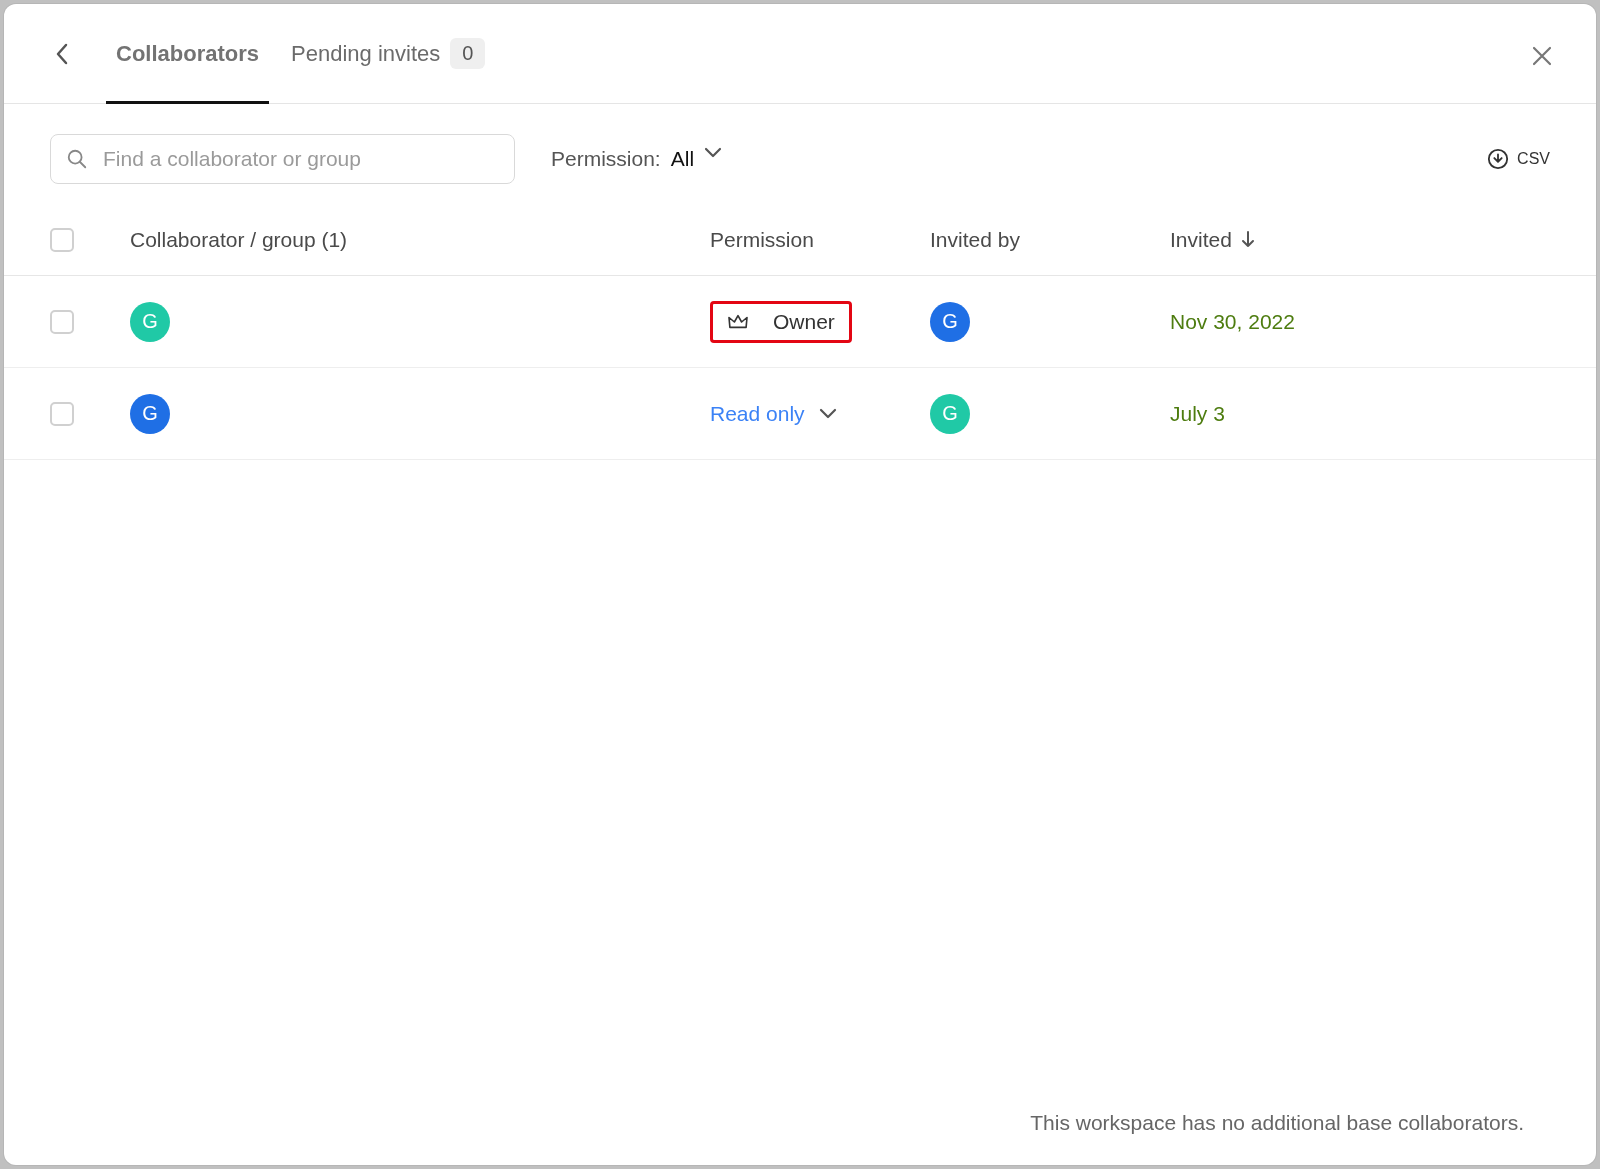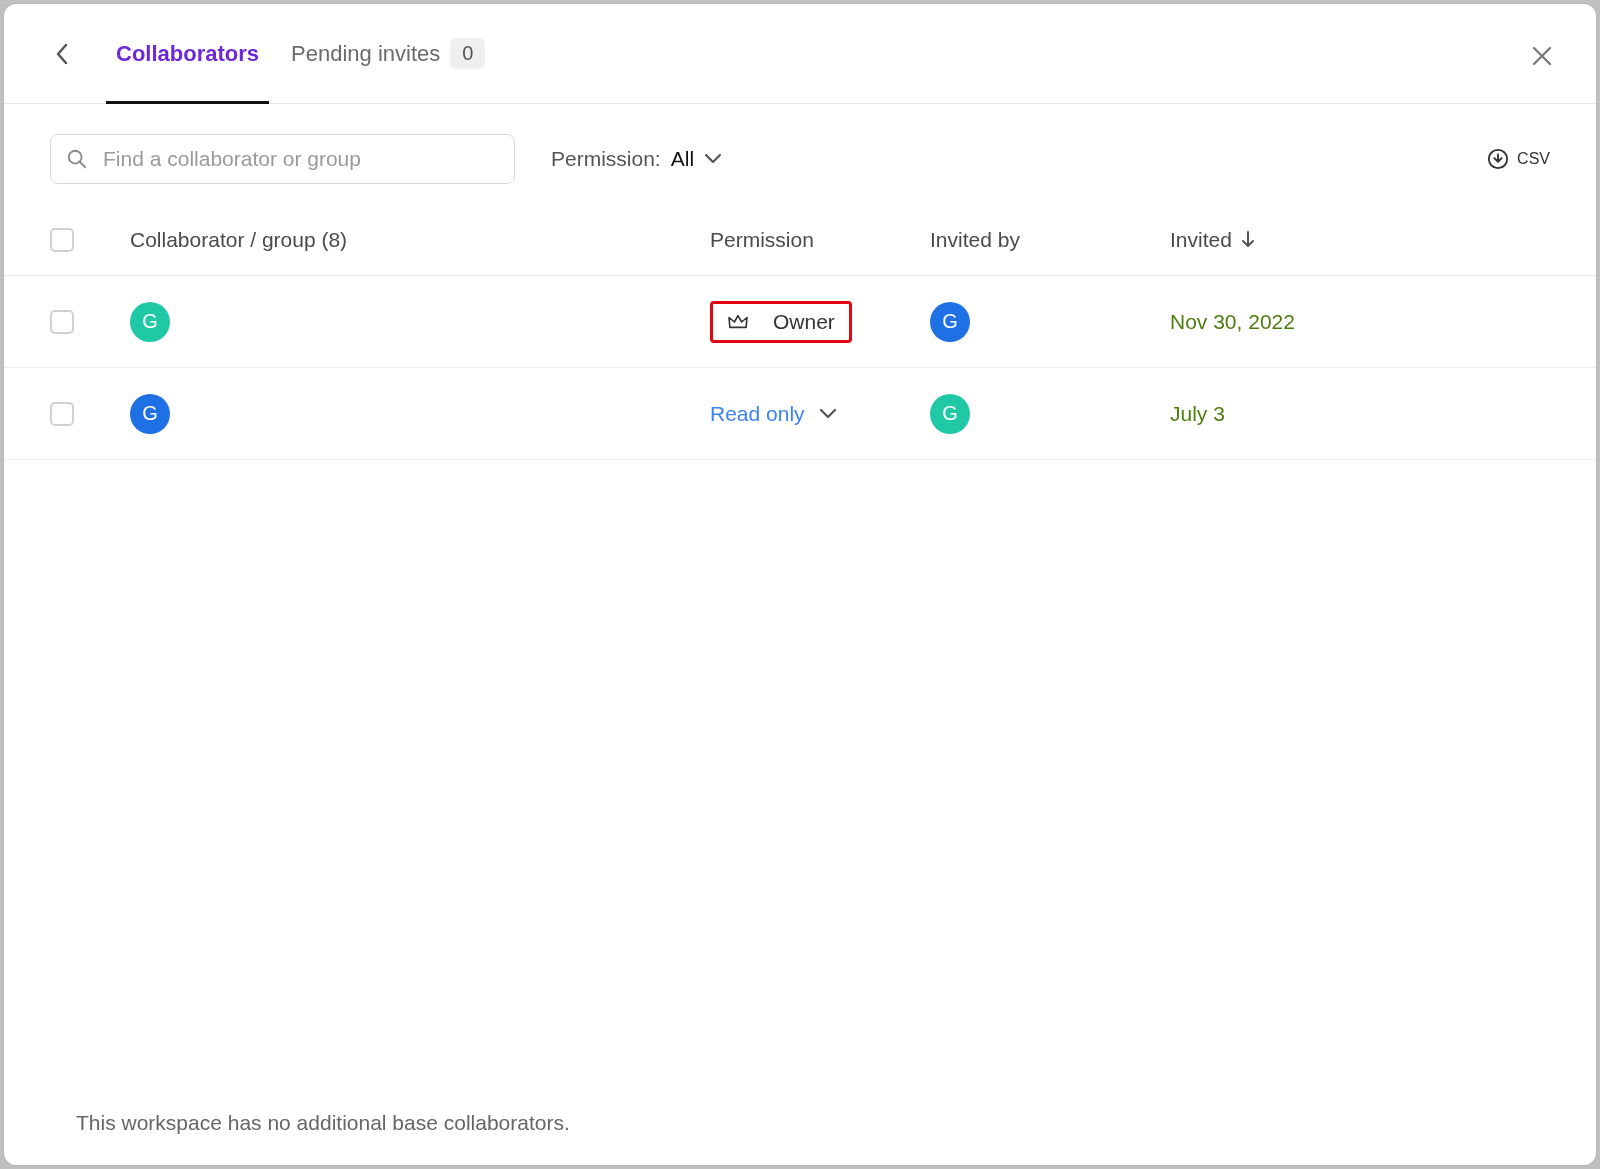--- a/index.html
+++ b/index.html
@@ -41,21 +41,21 @@
   .tab {
     height: 100%;
     display: flex; align-items: center;
     padding: 0 16px;
     font-size: 22px;
     color: #6b6b6b;
     cursor: pointer;
     position: relative;
     gap: 10px;
   }
-  .tab.active { color: #6d28d9; font-weight: 600; align-items: center; }
+  .tab.active { color: #737373; font-weight: 600; align-items: center; }
   .tab.active::after {
     content: "";
     position: absolute;
     left: 6px; right: 6px; bottom: -1px;
     height: 3px;
     background: #111;
   }
   .badge {
     background: #efefef;
     color: #555;
@@ -94,21 +94,21 @@
     color: #333;
     outline: none;
   }
   .search-input::placeholder { color: #9a9a9a; }
   .search-icon {
     position: absolute;
     left: 16px; top: 50%; transform: translateY(-50%);
     color: #888;
   }
   .perm-filter {
-    display: flex; align-items: center; gap: 10px;
+    display: flex; align-items: flex-start; gap: 10px;
     font-size: 21px;
     color: #333;
     cursor: pointer;
   }
   .perm-filter .lbl { color: #555; }
   .perm-filter .val { color: #111; }
   .spacer { flex: 1; }
   .csv-btn {
     display: flex; align-items: center; gap: 8px;
     font-size: 16px;
@@ -171,20 +171,21 @@
   .cell-date { color: #4d7c0f; }
   .cell-blank {}
 
   
   .footer {
     position: absolute;
     bottom: 30px; left: 0; right: 0;
     padding: 0 72px;
     color: #666;
     font-size: 21px;
+    text-align: right;
   }
 
   svg { display: block; }
 </style>
 </head>
 <body>
 
 <div class="modal">
 
   <div class="header">
@@ -235,21 +236,21 @@
       <span>CSV</span>
     </div>
   </div>
 
   <div class="table">
     <div class="thead">
       <div class="th">
           <div class="checkbox"></div>
         </div>
       <div class="th">
-          <span>Collaborator / group (8)</span>
+          <span>Collaborator / group (1)</span>
         </div>
       <div class="th">
           <span>Permission</span>
         </div>
       <div class="th">
           <span>Invited by</span>
         </div>
       <div class="th">
         <span>Invited</span>
         <svg width="16" height="20" viewBox="0 0 16 20">

